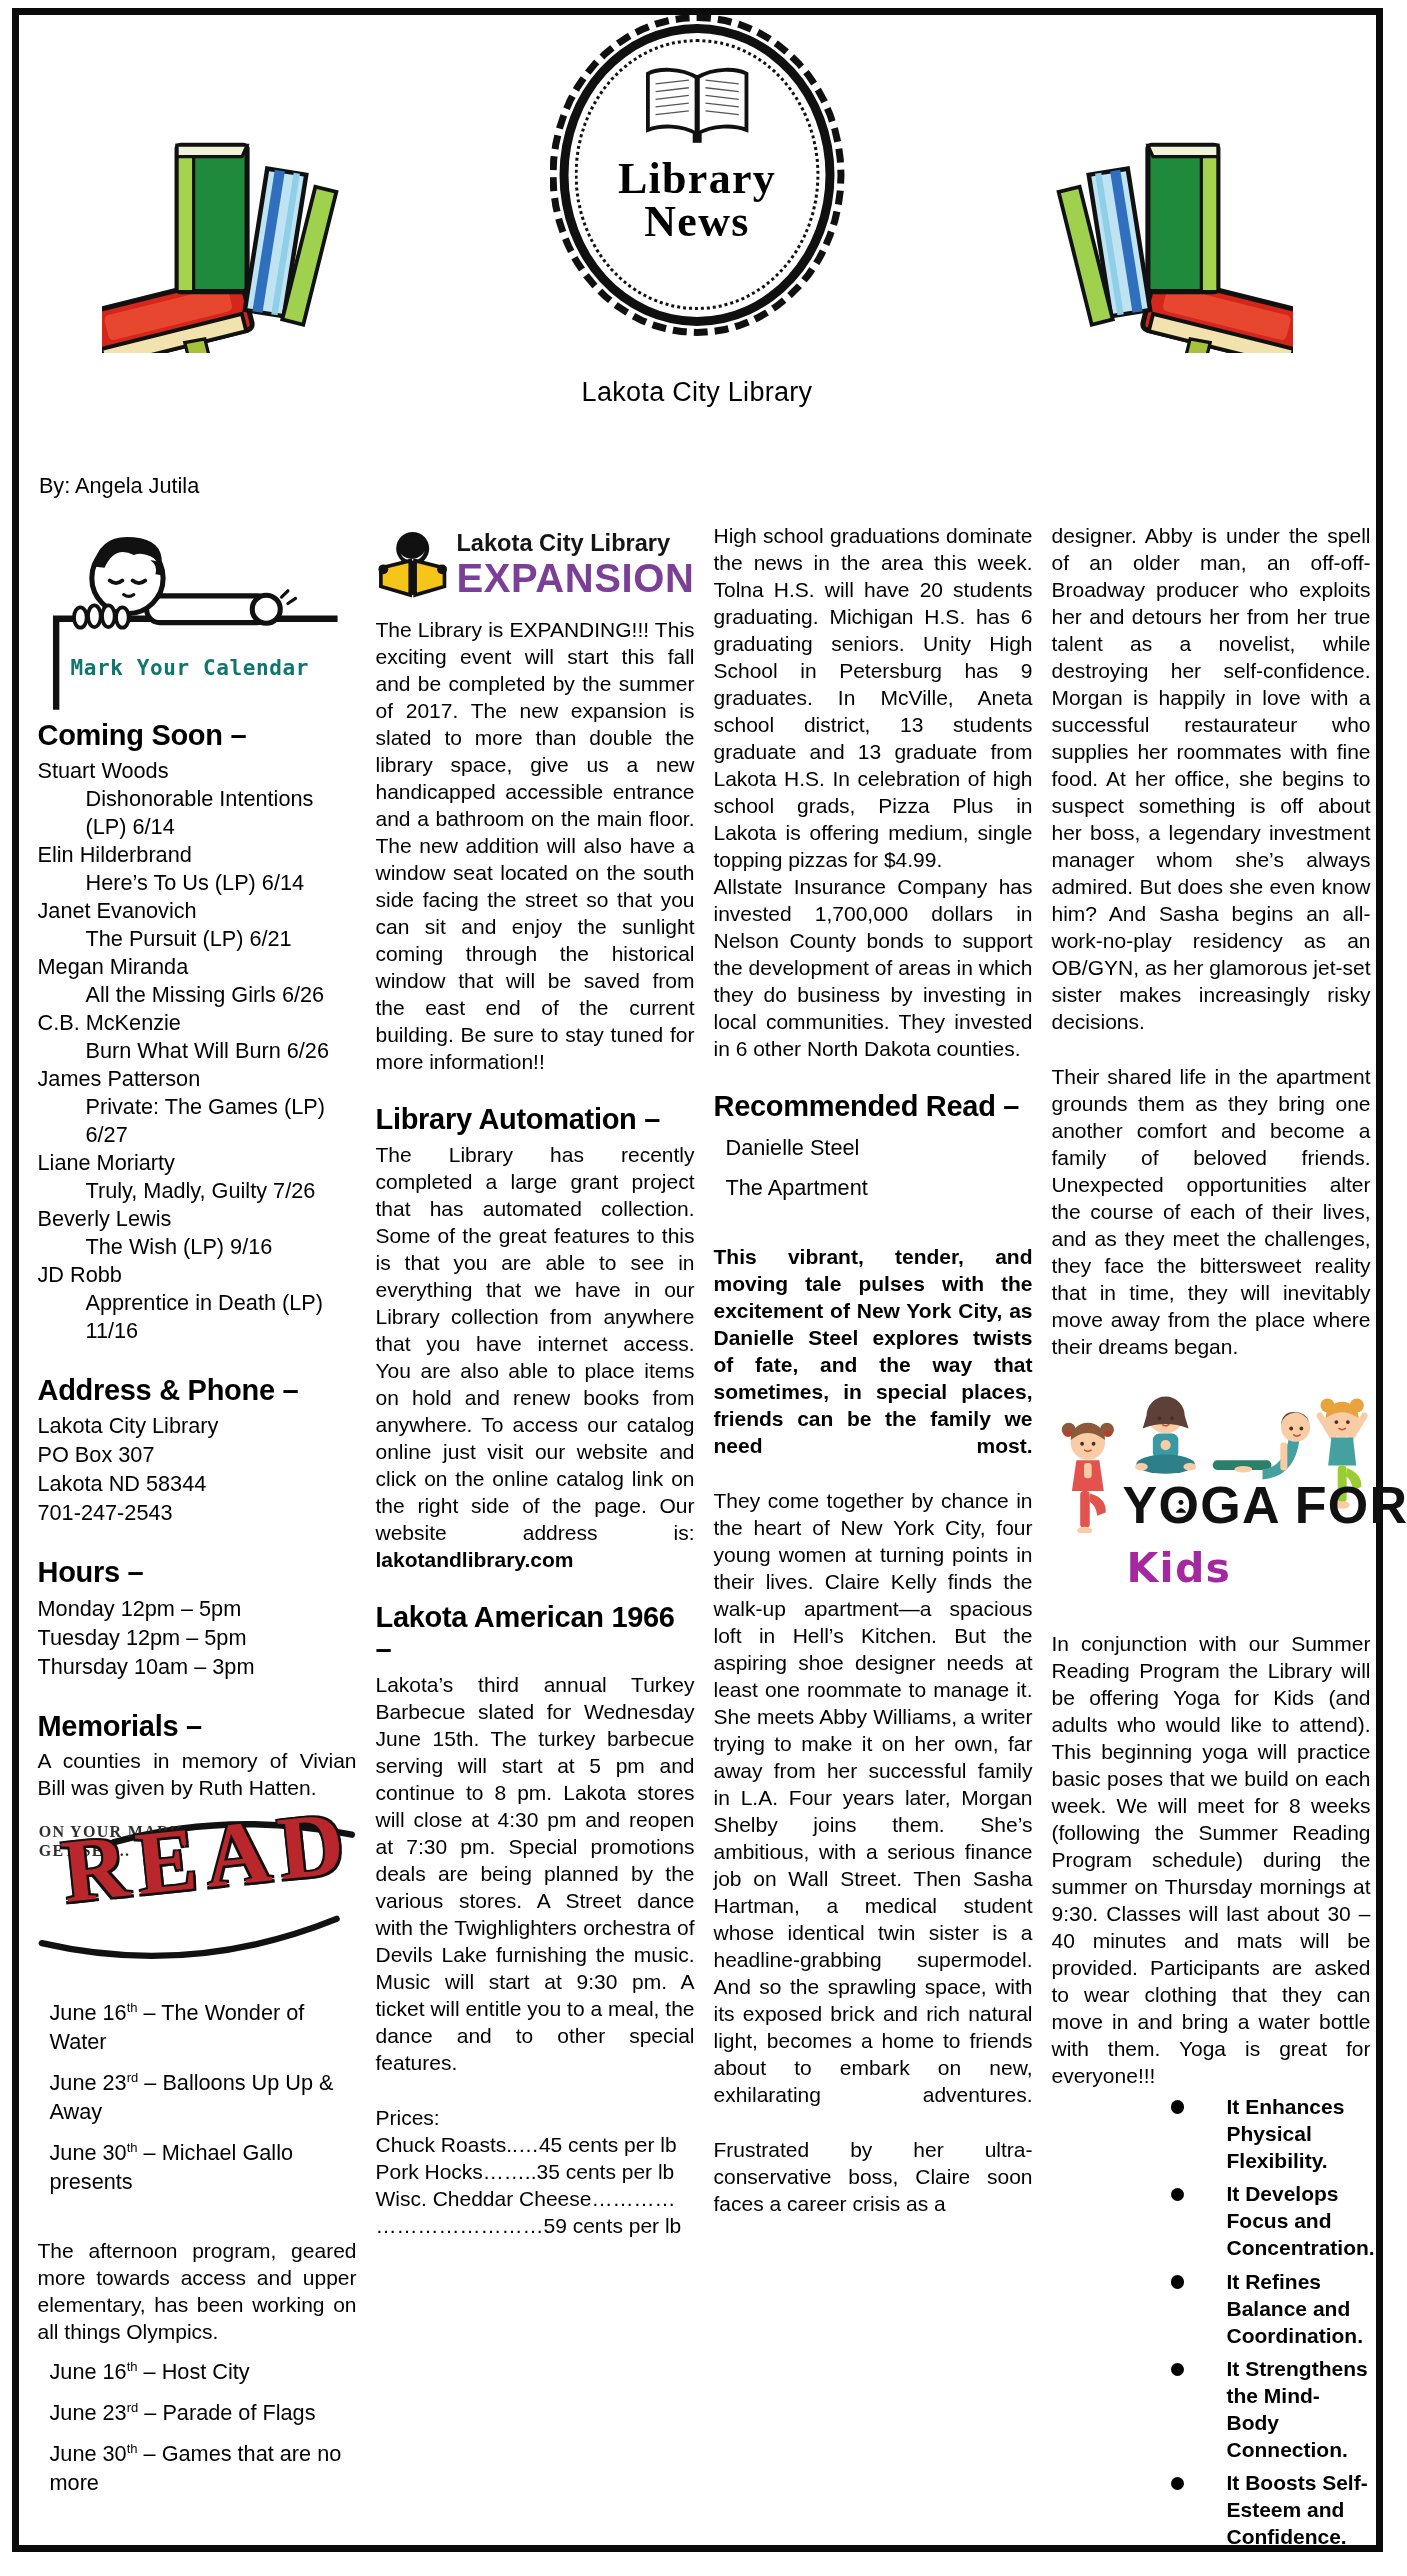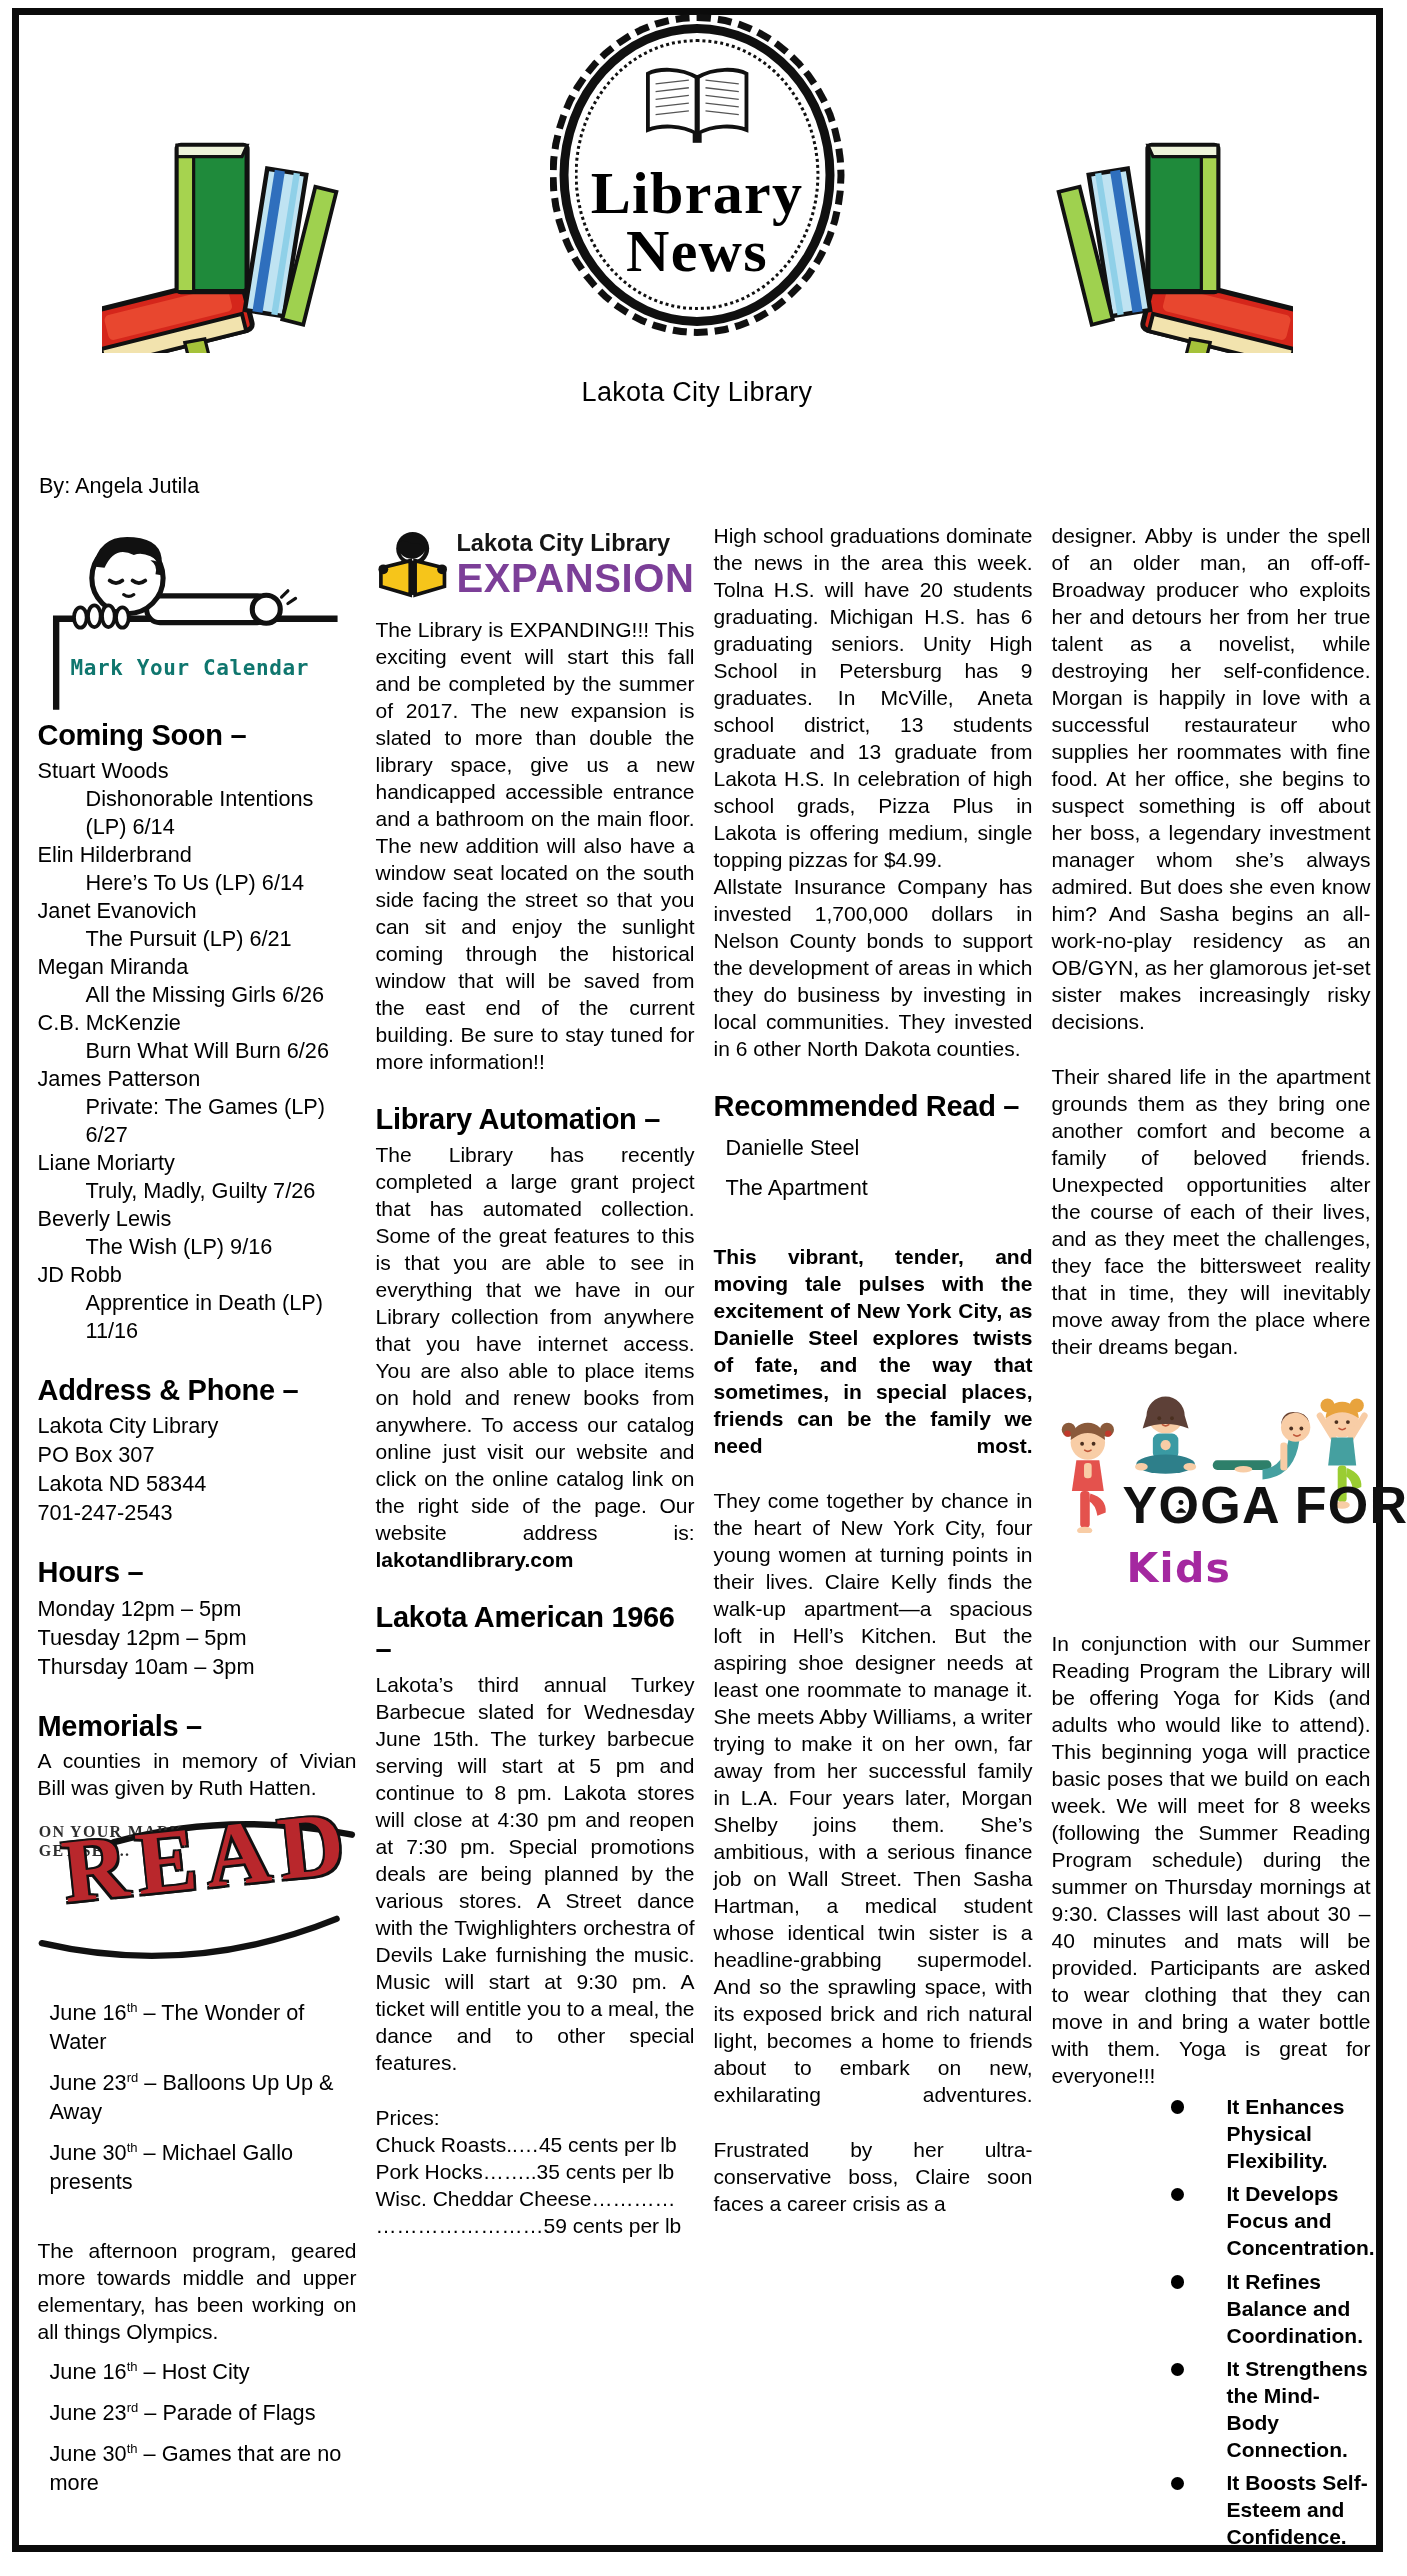--- a/index.html
+++ b/index.html
@@ -22,21 +22,21 @@
     outline:7px dashed #101010; outline-offset:3.2px;
     display:flex; flex-direction:column; align-items:center; background:#fff;
   }
   .seal-inner-ring {
     position:absolute; inset:6.4px; border:3.2px dotted #101010; border-radius:50%;
     pointer-events:none;
   }
   .seal-book { margin-top:33px; }
   .seal-title {
     font-family:"Liberation Serif", serif; font-weight:600; text-align:center;
-    font-size:60px; line-height:0.98; letter-spacing:1.3px; margin-top:18px;
+    font-size:44px; line-height:0.98; letter-spacing:1.3px; margin-top:11px;
   }
   .books { position:absolute; top:121px; }
   .books.left { left:83px; }
   .books.right { right:83px; transform:scaleX(-1); }
   .library-name {
     position:absolute; top:362px; left:0; width:100%; text-align:center;
     font-size:27px; font-weight:400; letter-spacing:0.3px;
   }
   .byline { position:absolute; top:458px; left:20.4px; font-size:21.7px; }
 
@@ -293,21 +293,21 @@
         </div>
         <div class="read-word">READ</div>
       </div>
 
       <p class="event-line"><span>June 16</span><sup>th</sup><span> – The Wonder of Water</span></p>
       <p class="event-line"><span>June 23</span><sup>rd</sup><span> – Balloons Up Up &amp; Away</span></p>
       <p class="event-line"><span>June 30</span><sup>th</sup><span> – Michael Gallo presents</span></p>
 
       <div class="section-gap"></div>
 
-      <p class="jp nogap">The afternoon program, geared more towards middle and upper elementary, has been working on all things Olympics.</p>
+      <p class="jp nogap">The afternoon program, geared more towards access and upper elementary, has been working on all things Olympics.</p>
       <p class="event-line"><span>June 16</span><sup>th</sup><span> – Host City</span></p>
       <p class="event-line"><span>June 23</span><sup>rd</sup><span> – Parade of Flags</span></p>
       <p class="event-line"><span>June 30</span><sup>th</sup><span> – Games that are no more</span></p>
     </div>
 
     <div class="col">
 
       <div class="exp-logo">
         <svg width="84" height="82" viewBox="0 0 120 118">
           <circle cx="60" cy="32" r="27" fill="#111"></circle>

